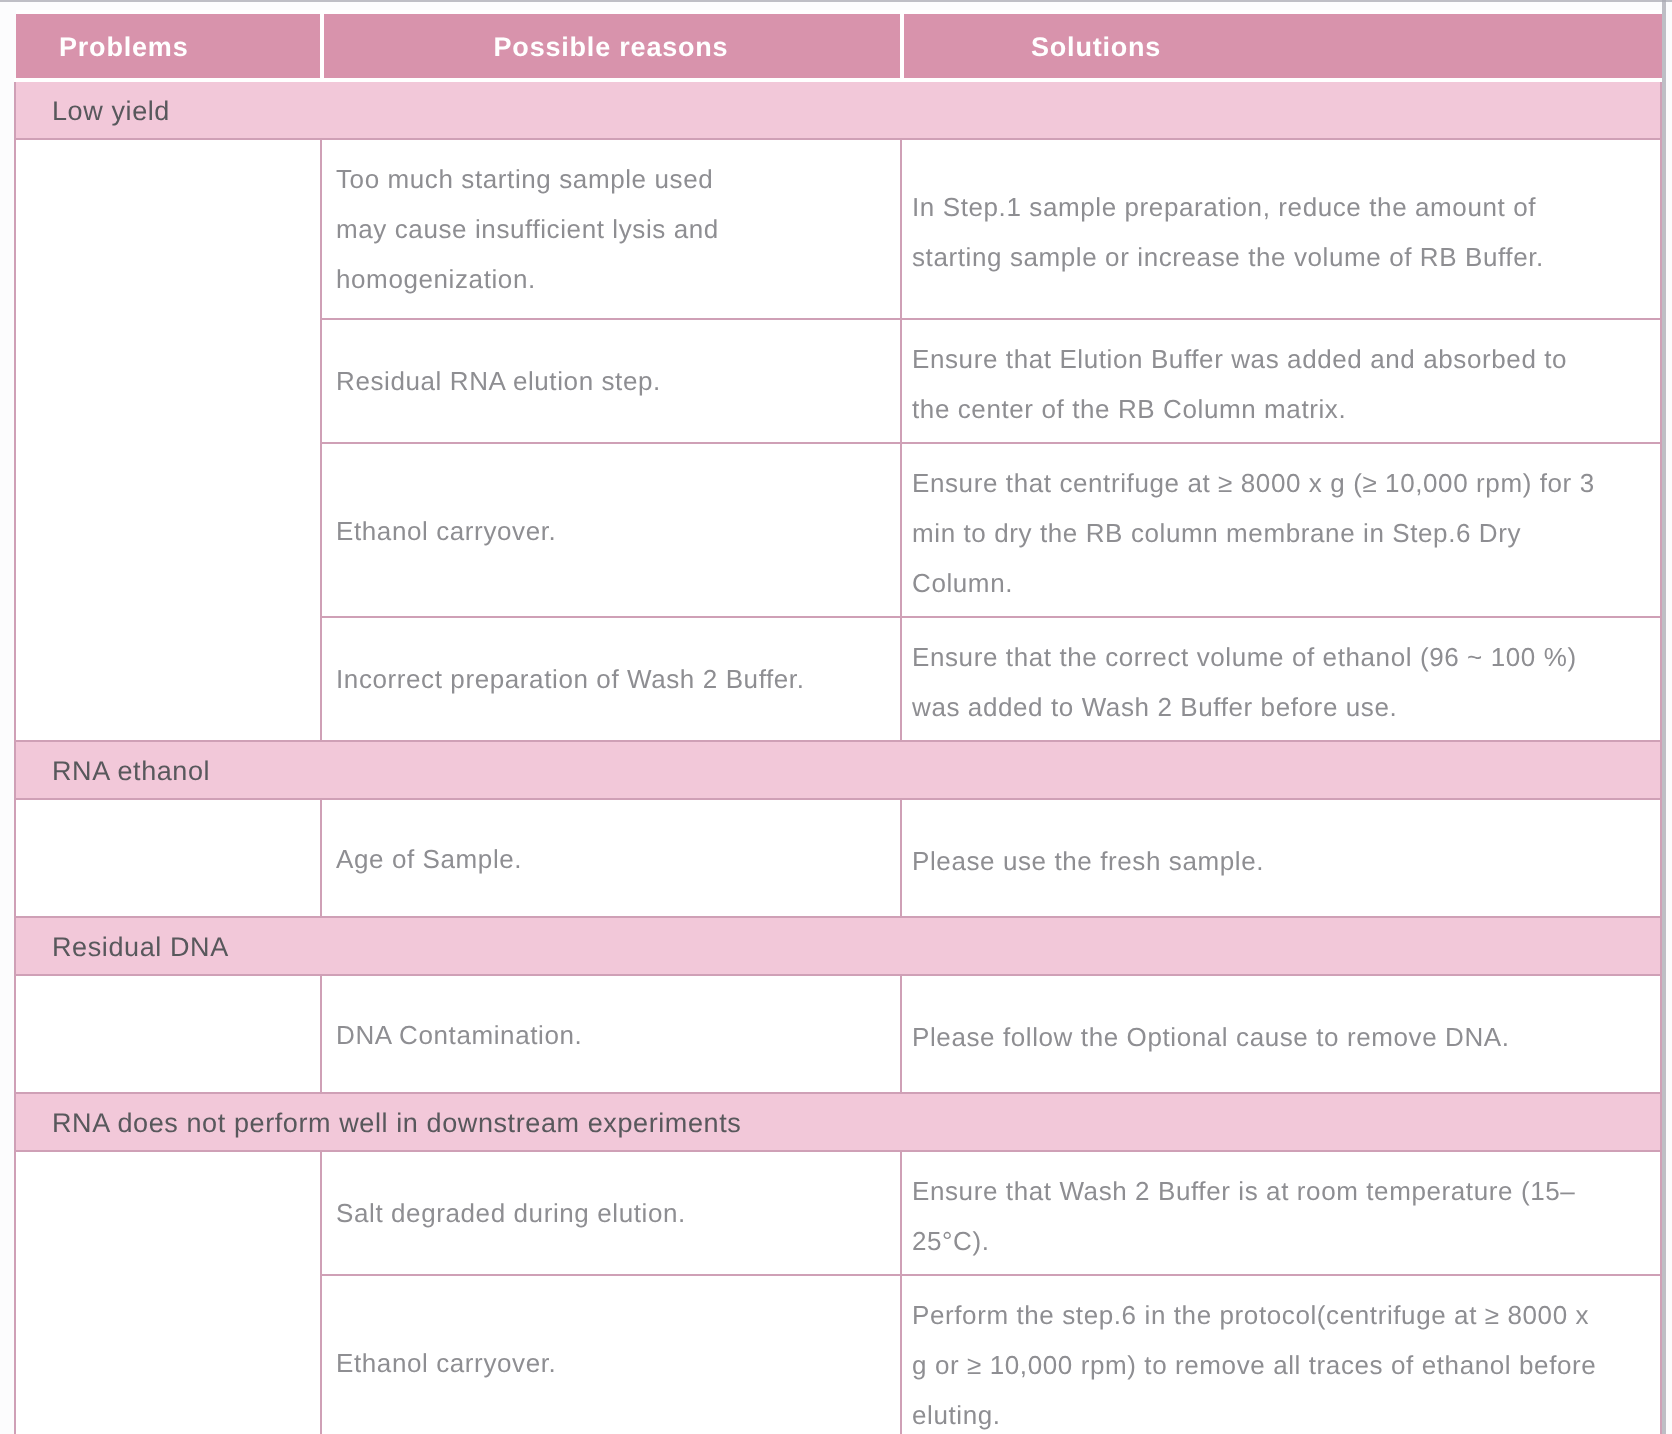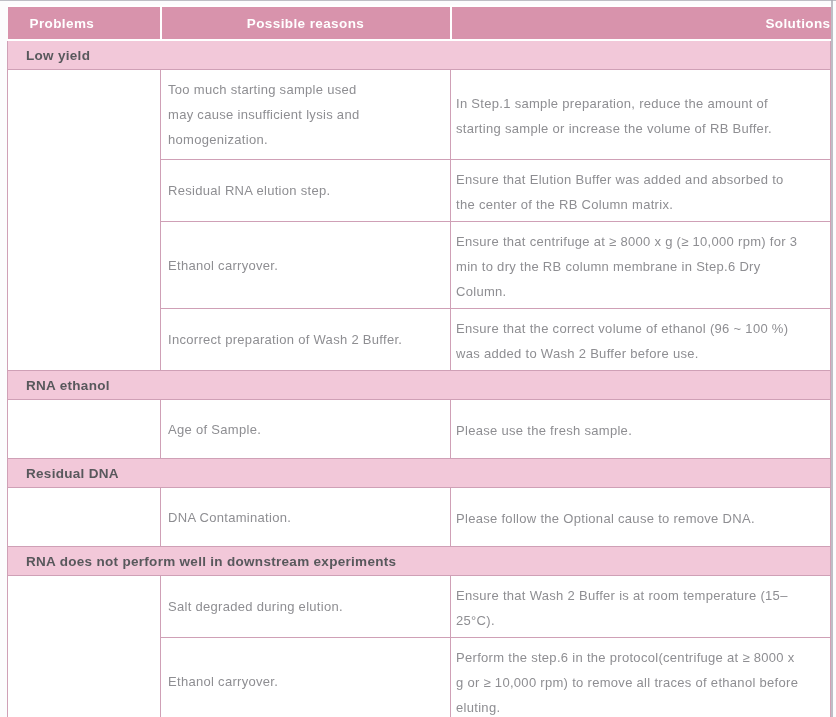--- a/index.html
+++ b/index.html
@@ -15,25 +15,25 @@
   .edge-right{position:absolute;left:831px;top:0;width:2px;height:717px;background:var(--page-edge);opacity:.75;}
   table.ts{border-collapse:collapse;table-layout:fixed;width:823px;margin:5px 0 0 7px;}
   col.c1{width:153px;} col.c2{width:290px;} col.c3{width:380px;}
   th{
     background:var(--header-bg);color:var(--header-text);
     font-size:13.5px;font-weight:bold;letter-spacing:.4px;
     height:32px;border:2px solid #ffffff;padding:0;
   }
   th.h1{text-align:left;padding-left:22px;border-left:none;}
   th.h2{}
-  th.h3{text-align:right;padding-left:64px;border-right:none;}
+  th.h3{text-align:left;padding-left:64px;border-right:none;}
   td{border:1px solid var(--cell-border);vertical-align:middle;background:#ffffff;}
   td.band{
     background:var(--section-bg);color:var(--section-text);
-    font-size:13.5px;font-weight:bold;letter-spacing:.3px;
+    font-size:13.5px;font-weight:normal;letter-spacing:.3px;
     height:28px;padding:0 0 0 18px;
   }
   td.probcell{background:#ffffff;}
   td.reason,td.solution{
     color:var(--body-text);font-size:13px;line-height:25px;letter-spacing:.3px;
     height:44px;padding:7px 10px 7px 7px;
   }
   td.reason{white-space:pre-line;margin-left:46px;}
   td.solution{padding:7px 30px 4px 5px;}
 </style>

